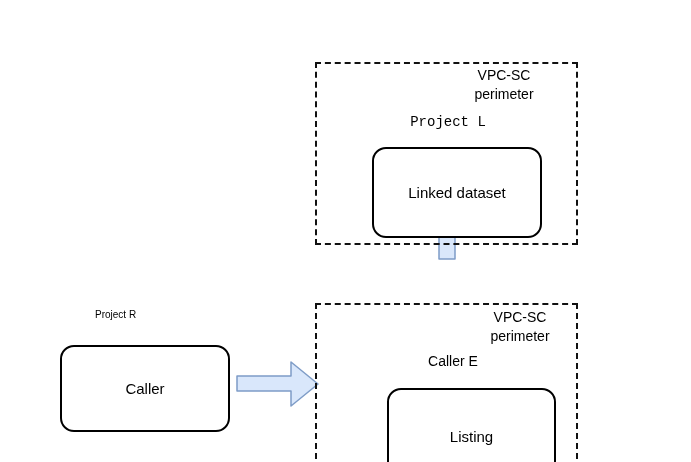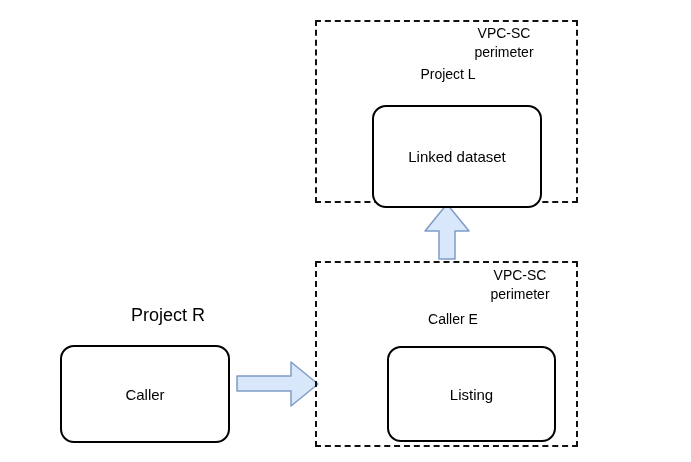--- a/index.html
+++ b/index.html
@@ -14,20 +14,21 @@
     background: #ffffff;
     font-family: "Liberation Sans", sans-serif;
     color: #000000;
     overflow: hidden;
   }
   .perimeter {
     position: absolute;
     border: 2px dashed #111111;
     box-sizing: border-box;
     background: transparent;
+    margin-top: 42px;
   }
   .perimeter-top    { left: 315px; top: 20px;  width: 263px; height: 183px; }
   .perimeter-bottom { left: 315px; top: 261px; width: 263px; height: 186px; }
 
   .perimeter-label {
     position: absolute;
     text-align: center;
     font-size: 14px;
     line-height: 19px;
     white-space: nowrap;
@@ -36,46 +37,46 @@
   .perimeter-bottom .perimeter-label { left: 148px; top: 3px; width: 110px; }
 
   .project-label {
     position: absolute;
     text-align: center;
     font-size: 14px;
     line-height: 18px;
     width: 110px;
     white-space: nowrap;
   }
-  .perimeter-top .project-label    { left: 76px; top: 43px; }
+  .perimeter-top .project-label    { left: 76px; top: 49px; font-family: Liberation Mono, monospace; }
   .perimeter-bottom .project-label { left: 81px; top: 47px; }
 
   .ext-project-label {
     position: absolute;
     left: 95px; top: 306px;
     width: 110px;
-    text-align: right;
-    font-size: 18px;
+    text-align: left;
+    font-size: 10px;
     line-height: 18px;
   }
 
   .node {
     position: absolute;
     box-sizing: border-box;
     border: 2px solid #000000;
     border-radius: 14px;
     background: #ffffff;
     display: flex;
     align-items: center;
     justify-content: center;
     font-size: 15px;
   }
-  .node-linked-dataset { left: 55px; top: 83px; width: 170px; height: 103px; }
+  .node-linked-dataset { left: 55px; top: 83px; width: 170px; height: 91px; }
   .node-listing        { left: 70px; top: 83px; width: 169px; height: 96px; }
-  .node-caller         { left: 60px; top: 345px; width: 170px; height: 98px; }
+  .node-caller         { left: 60px; top: 345px; width: 170px; height: 87px; }
 
   .arrow-svg {
     position: absolute;
     display: block;
   }
   .arrow-up    { left: 423px; top: 203px; }
   .arrow-right { left: 236px; top: 361px; }
 </style>
 </head>
 <body>

